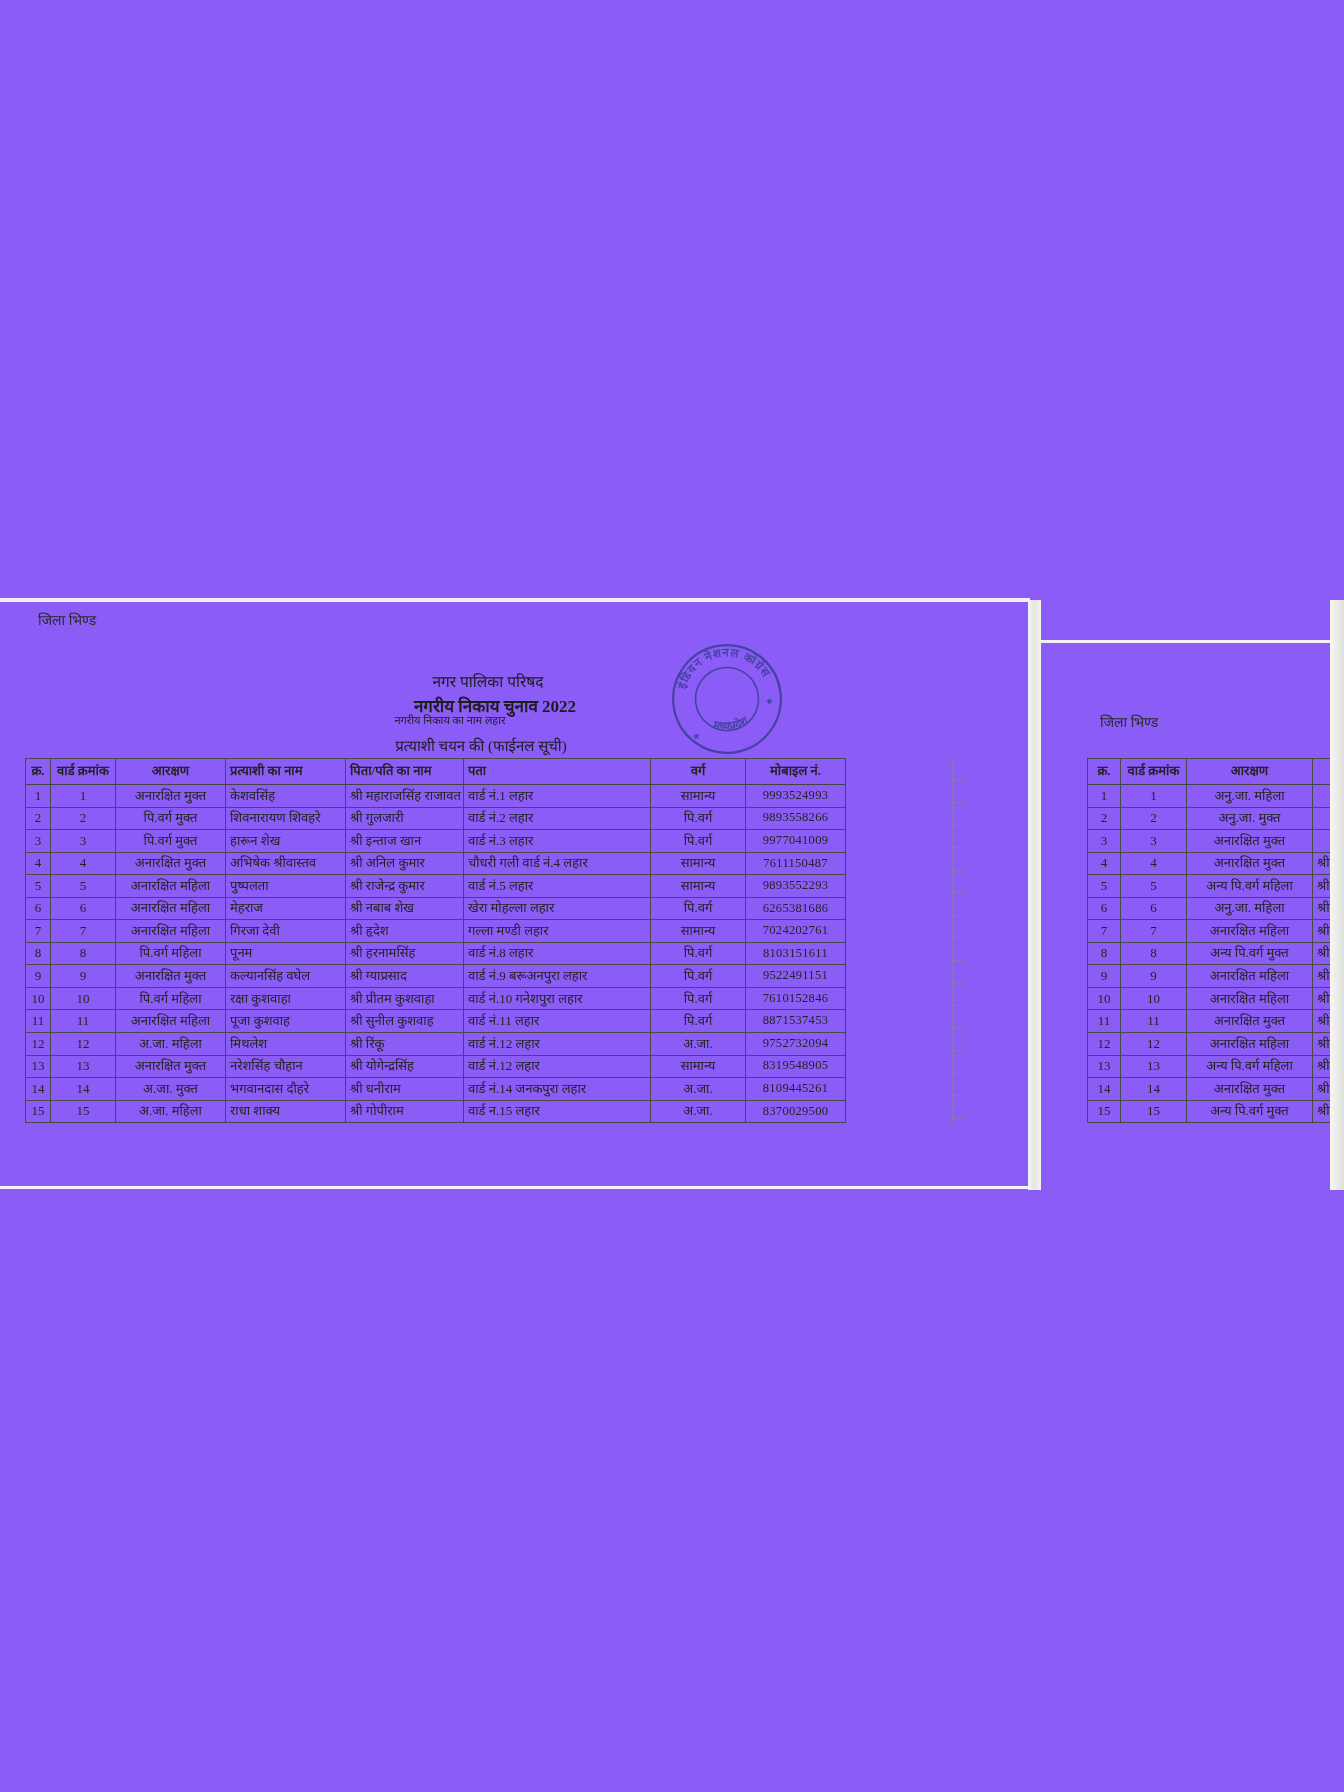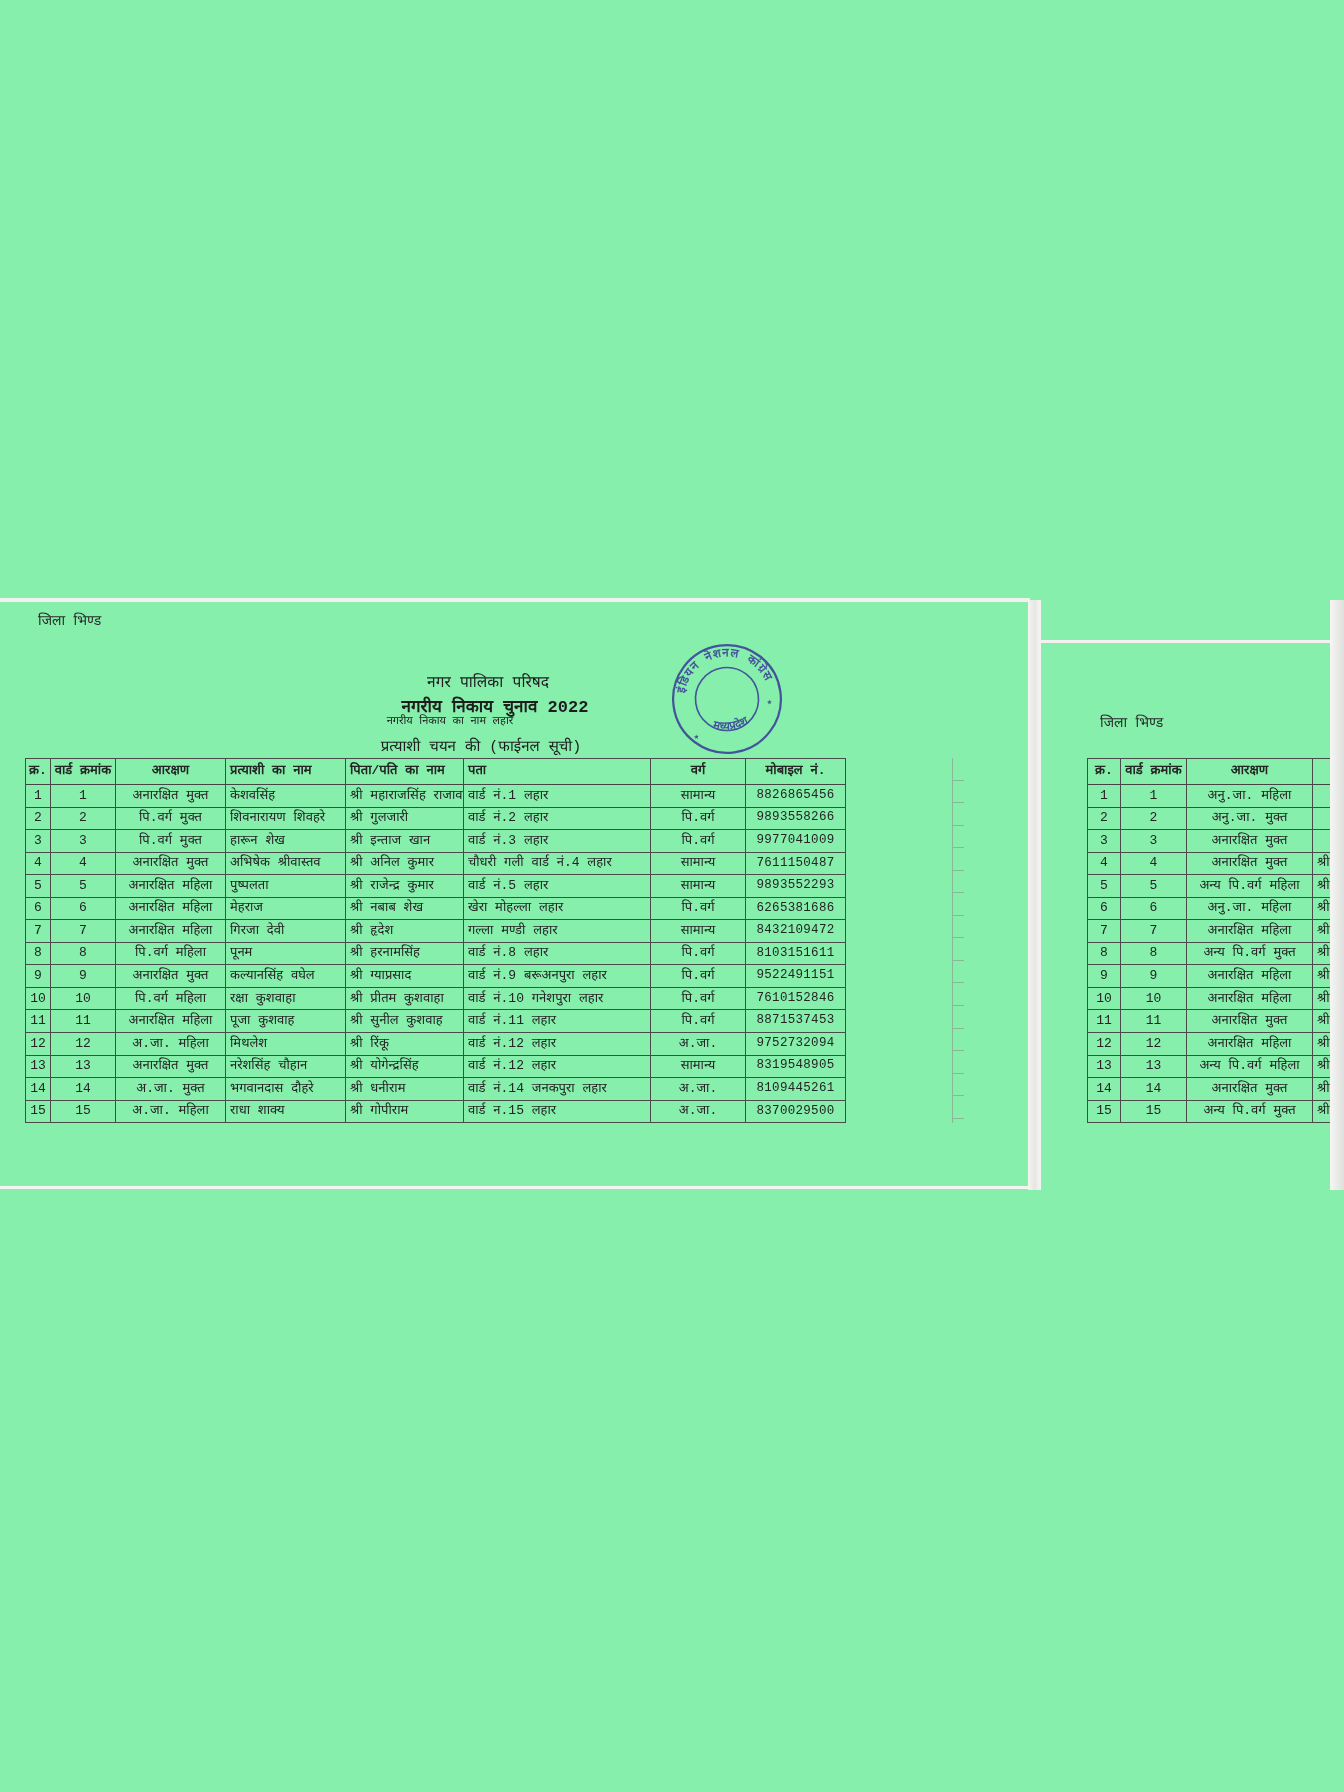--- a/index.html
+++ b/index.html
@@ -1,18 +1,18 @@
 <!DOCTYPE html>
 <html><head>
 <meta charset="utf-8">
 <style>
   html,body{margin:0;padding:0;background:#ffffff;}
   .canvas{
-    position:relative;width:1344px;height:1792px;background:#86efac;
-    overflow:hidden;font-family:Liberation Mono, monospace;color:#222;
+    position:relative;width:1344px;height:1792px;background:#8b5cf6;
+    overflow:hidden;font-family:Liberation Serif, serif;color:#222;
   }
   
   .edge-top{position:absolute;left:0;top:598px;width:1030px;height:4px;background:#f1f1ef;}
   .edge-top-r{position:absolute;left:1040px;top:640px;width:304px;height:3px;background:#f2f2f0;}
   .edge-bottom{position:absolute;left:0;top:1186px;width:1030px;height:3px;background:#f3f3f1;}
   .edge-gutter{position:absolute;left:1028px;top:600px;width:13px;height:590px;
     background:linear-gradient(to right,#f5f5f3,#e6e6e3,#f5f5f3);}
   .edge-right{position:absolute;left:1330px;top:600px;width:14px;height:590px;
     background:linear-gradient(to right,#f6f6f4,#dfdfdc);}
   .district{position:absolute;font-size:14px;font-weight:500;color:#2a2a2a;white-space:nowrap;}
@@ -91,21 +91,21 @@
     <div>
 
     <div class="trow g-main">
         <div class="c">1</div>
         <div class="c">1</div>
         <div class="c">अनारक्षित मुक्त</div>
         <div class="c al">केशवसिंह</div>
         <div class="c al">श्री महाराजसिंह राजावत</div>
         <div class="c al">वार्ड नं.1 लहार</div>
         <div class="c">सामान्य</div>
-        <div class="c num">8826865456</div>
+        <div class="c num">9993524993</div>
       </div>
         <div class="trow g-main">
         <div class="c">2</div>
         <div class="c">2</div>
         <div class="c">पि.वर्ग मुक्त</div>
         <div class="c al">शिवनारायण शिवहरे</div>
         <div class="c al">श्री गुलजारी</div>
         <div class="c al">वार्ड नं.2 लहार</div>
         <div class="c">पि.वर्ग</div>
         <div class="c num">9893558266</div>
@@ -151,21 +151,21 @@
         <div class="c num">6265381686</div>
       </div>
         <div class="trow g-main">
         <div class="c">7</div>
         <div class="c">7</div>
         <div class="c">अनारक्षित महिला</div>
         <div class="c al">गिरजा देवी</div>
         <div class="c al">श्री हृदेश</div>
         <div class="c al">गल्ला मण्डी लहार</div>
         <div class="c">सामान्य</div>
-        <div class="c num">8432109472</div>
+        <div class="c num">7024202761</div>
       </div>
         <div class="trow g-main">
         <div class="c">8</div>
         <div class="c">8</div>
         <div class="c">पि.वर्ग महिला</div>
         <div class="c al">पूनम</div>
         <div class="c al">श्री हरनामसिंह</div>
         <div class="c al">वार्ड नं.8 लहार</div>
         <div class="c">पि.वर्ग</div>
         <div class="c num">8103151611</div>

